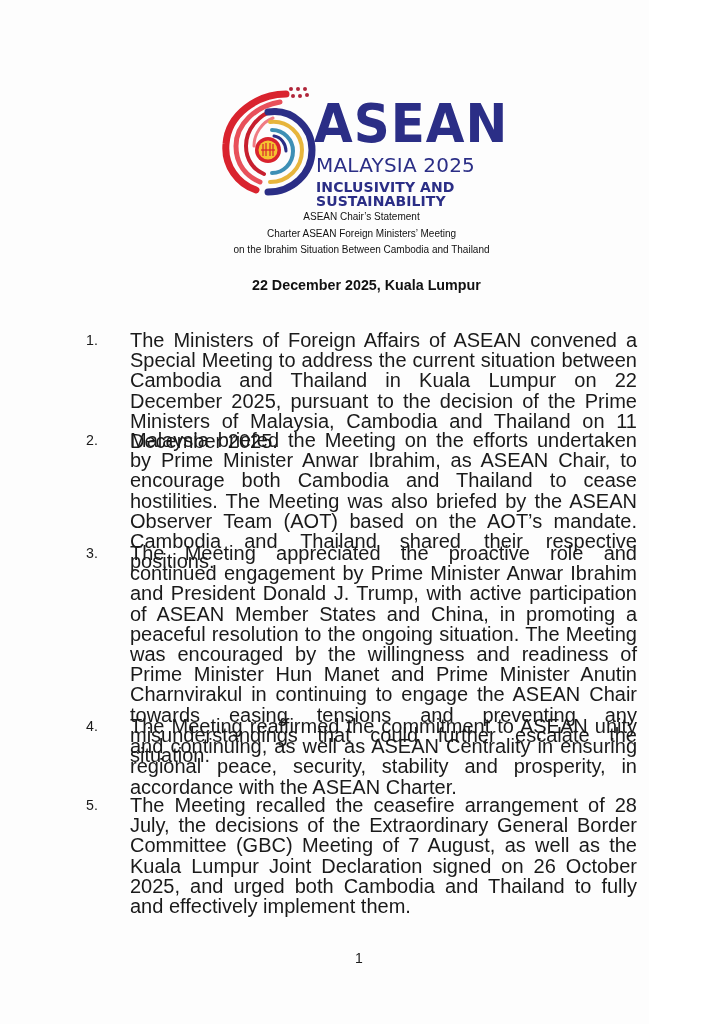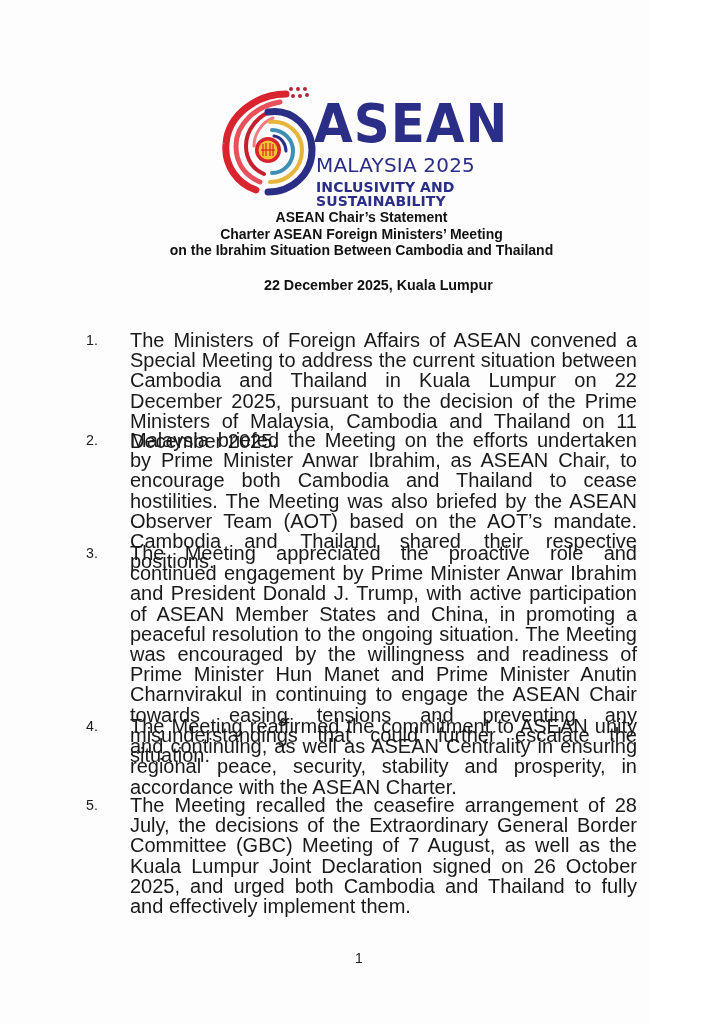--- a/index.html
+++ b/index.html
@@ -69,29 +69,29 @@
       line-height: 1;
       letter-spacing: 0.1px;
     }
     
     .title-block {
       position: absolute;
       left: 0;
       top: 209px;
       width: 723px;
       text-align: center;
-      font-weight: bold;
-      font-size: 14px;
+      font-weight: normal;
+      font-size: 10px;
       line-height: 16.5px;
       color: #111;
     }
     .title-block div { white-space: nowrap; }
     .date-line {
       position: absolute;
-      left: 264px;
+      left: 252px;
       top: 277px;
       font-weight: bold;
       font-size: 14.3px;
       color: #111;
       white-space: nowrap;
     }
     
     .para {
       position: absolute;
       left: 86px;

